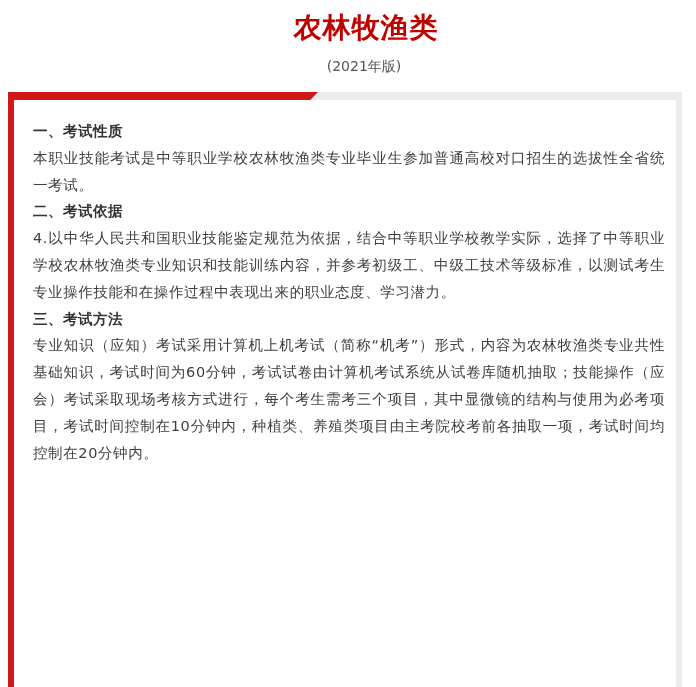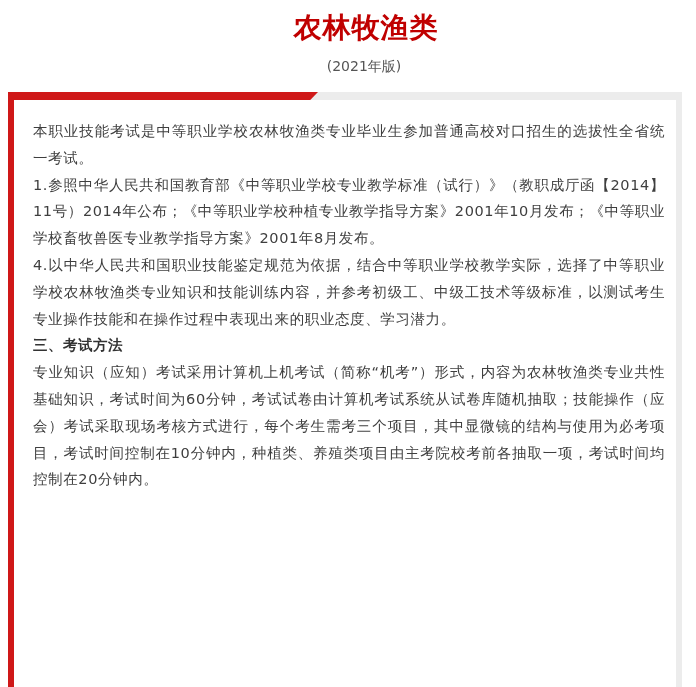--- a/index.html
+++ b/index.html
@@ -25,21 +25,22 @@
 <div class="title">农林牧渔类</div>
 <div class="subtitle">(2021年版)</div>
 
 <div class="frame">
   <div class="bar-grey"></div>
   <div class="bar-red"></div>
   <div class="border-left"></div>
   <div class="border-right"></div>
 
   <div class="content">
+    <p class="h">一、考试性质</p>
     <p>本职业技能考试是中等职业学校农林牧渔类专业毕业生参加普通高校对口招生的选拔性全省统一考试。</p>
 
-    <p>1.参照中华人民共和国教育部《中等职业学校专业教学标准（试行）》（教职成厅函【2014】11号）2014年公布；《中等职业学校种植专业教学指导方案》2001年10月发布；《中等职业学校畜牧兽医专业教学指导方案》2001年8月发布。</p>
+    <p class="h">二、考试依据</p>
     <p>4.以中华人民共和国职业技能鉴定规范为依据，结合中等职业学校教学实际，选择了中等职业学校农林牧渔类专业知识和技能训练内容，并参考初级工、中级工技术等级标准，以测试考生专业操作技能和在操作过程中表现出来的职业态度、学习潜力。</p>
 
     <p class="h">三、考试方法</p>
     <p>专业知识（应知）考试采用计算机上机考试（简称“机考”）形式，内容为农林牧渔类专业共性基础知识，考试时间为60分钟，考试试卷由计算机考试系统从试卷库随机抽取；技能操作（应会）考试采取现场考核方式进行，每个考生需考三个项目，其中显微镜的结构与使用为必考项目，考试时间控制在10分钟内，种植类、养殖类项目由主考院校考前各抽取一项，考试时间均控制在20分钟内。</p>
   </div>
 </div>
 
 </body></html>

